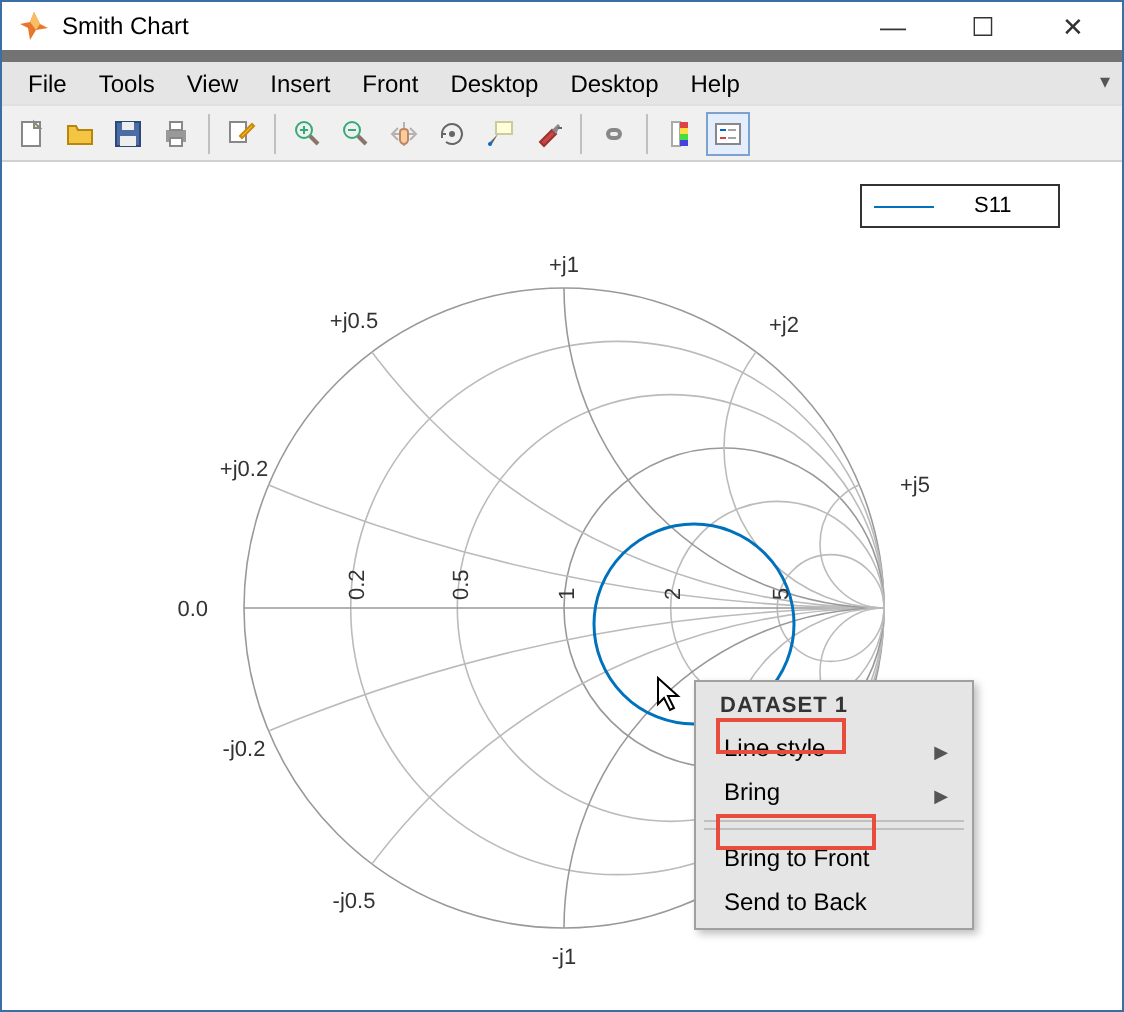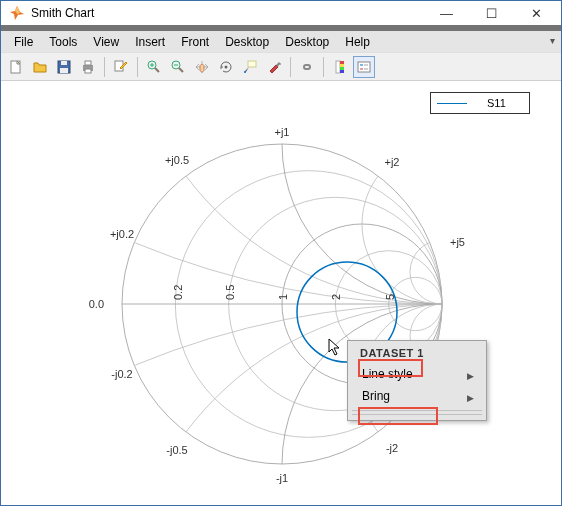--- a/index.html
+++ b/index.html
@@ -275,20 +275,26 @@
       <div class="menu-row">
         <span>Line style</span>
         <span class="arrow">▶</span>
       </div>
       <div class="menu-row">
         <span>Bring</span>
         <span class="arrow">▶</span>
       </div>
       <div class="menu-sep"></div>
       <div class="menu-sep"></div>
+      <div class="menu-row">
+        <span>Bring to Front</span>
+      </div>
+      <div class="menu-row">
+        <span>Send to Back</span>
+      </div>
     </div>
 
     <div class="highlight-box" style="left:356px; top:275px; width:65px; height:18px;"></div>
     <div class="highlight-box" style="left:356px; top:323px; width:80px; height:18px;"></div>
 
   </div>
 
 </div>
 
 </body></html>

